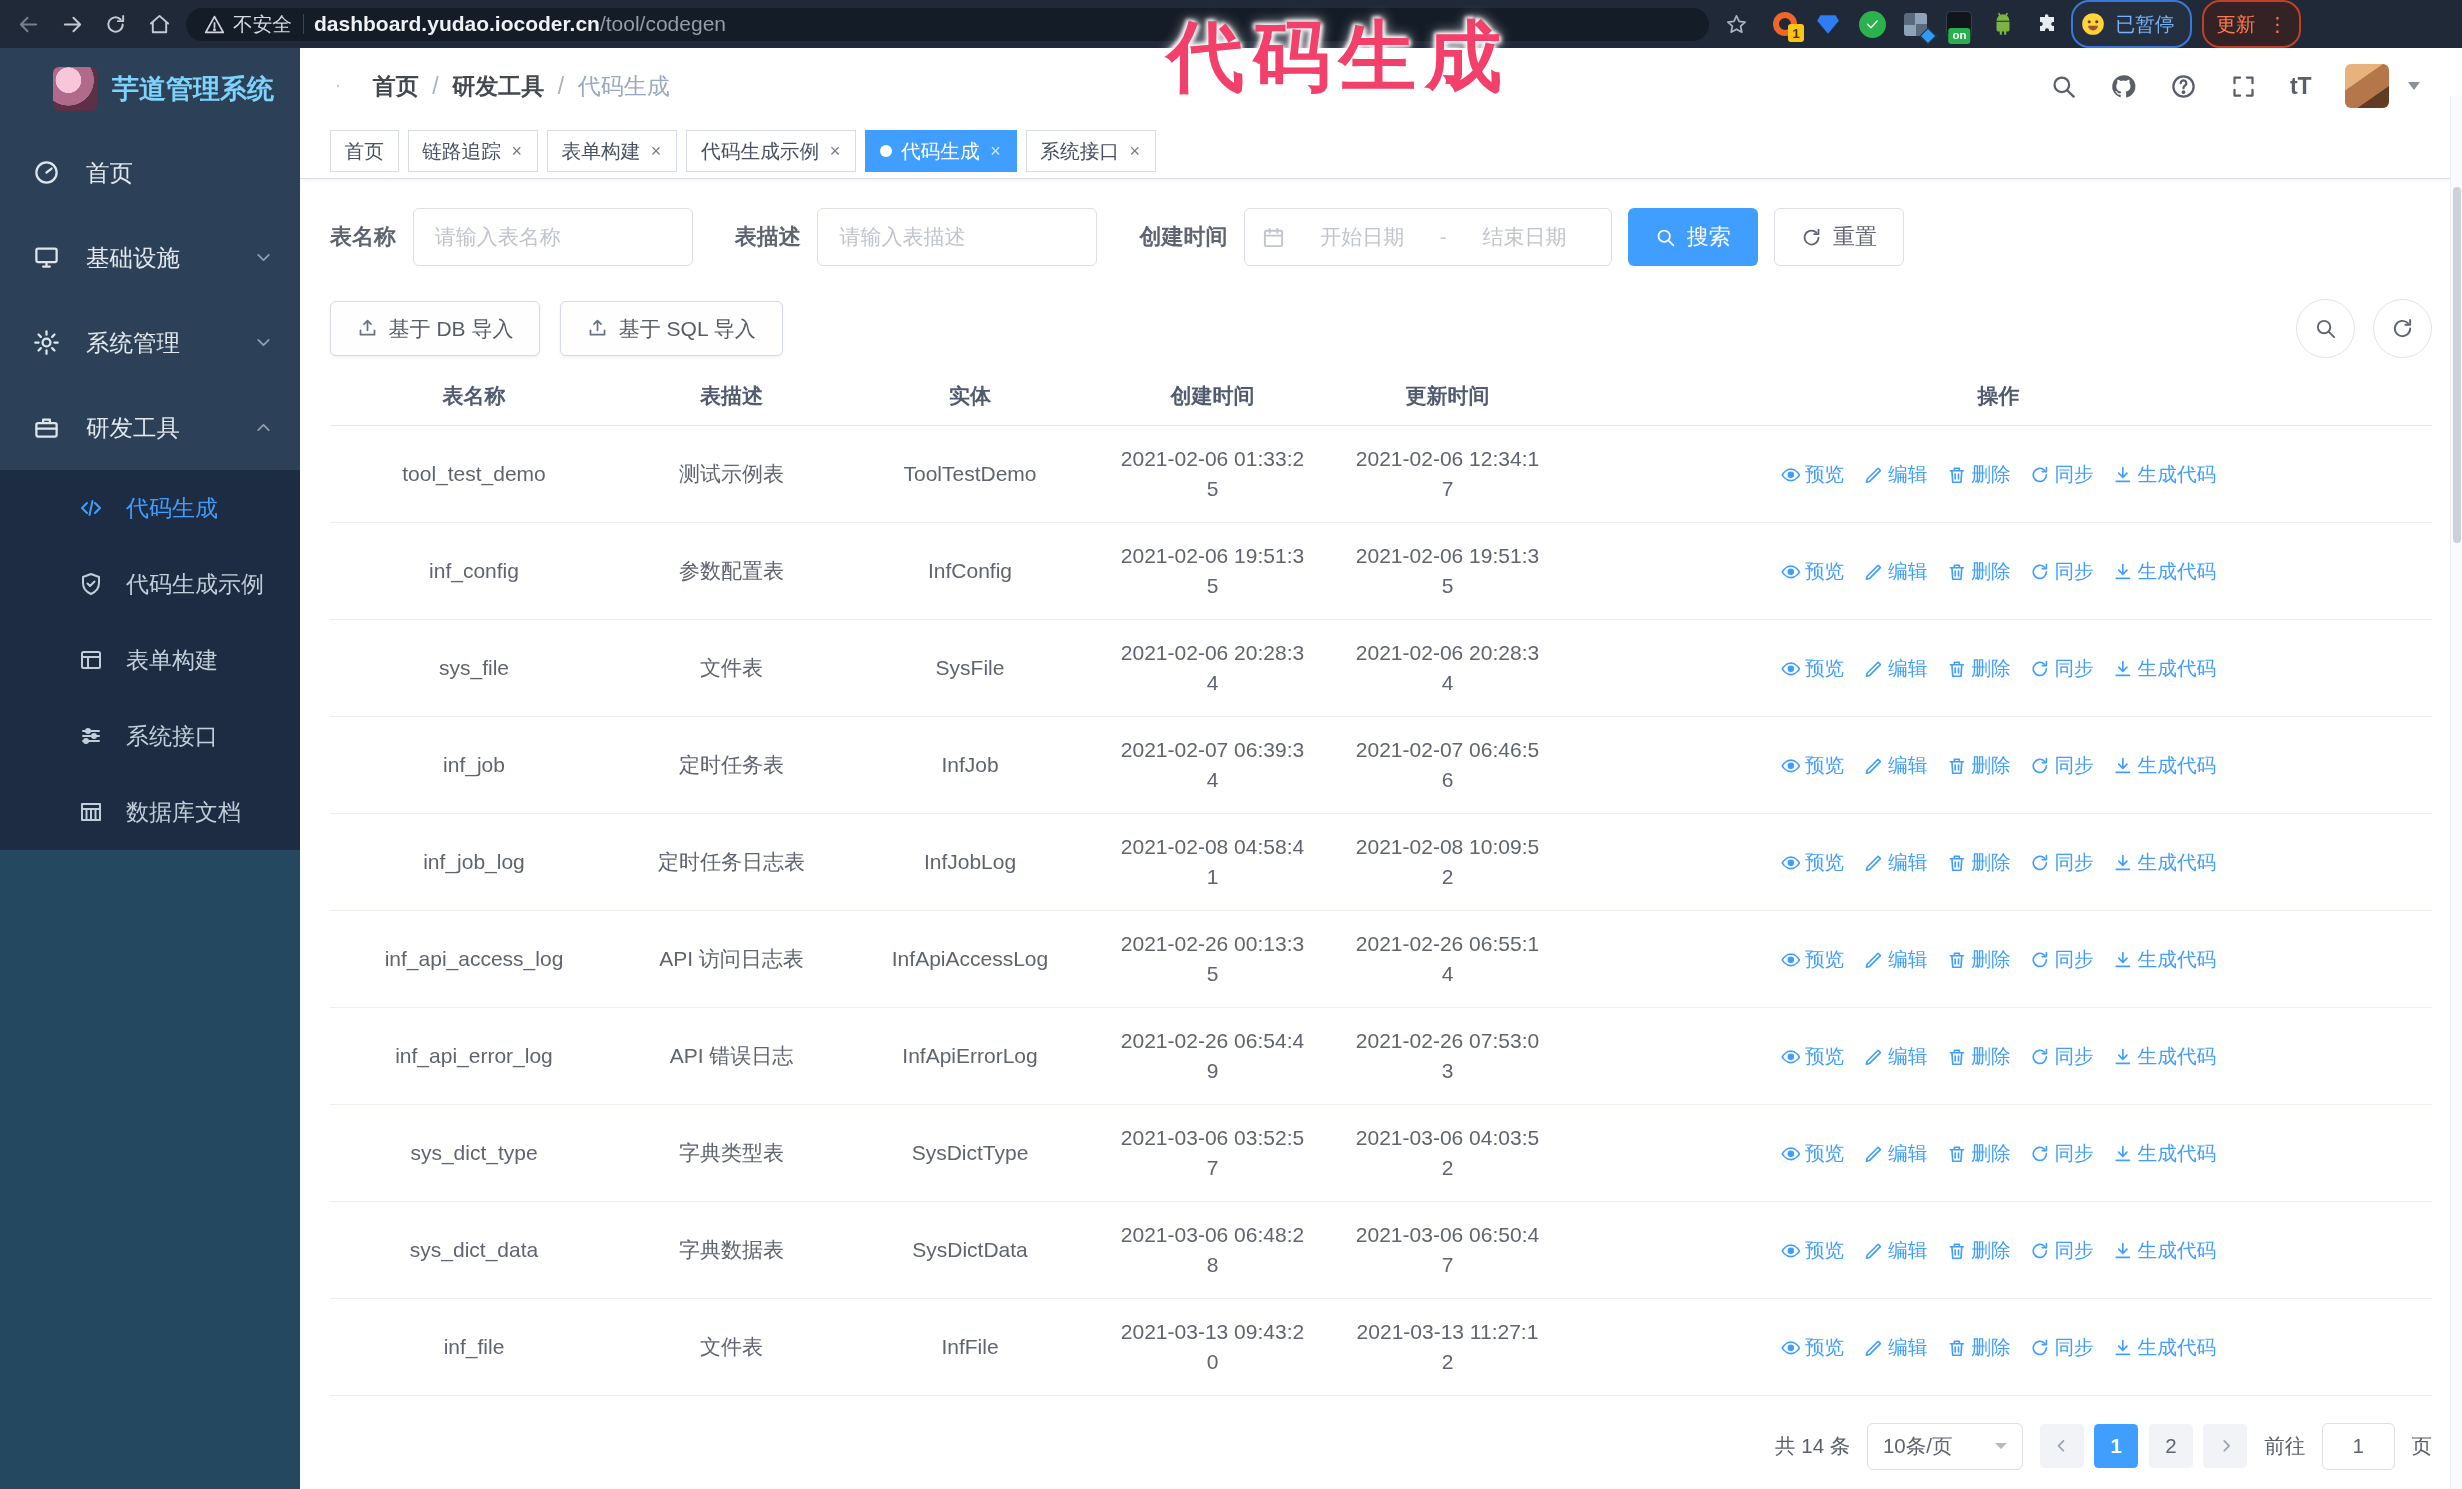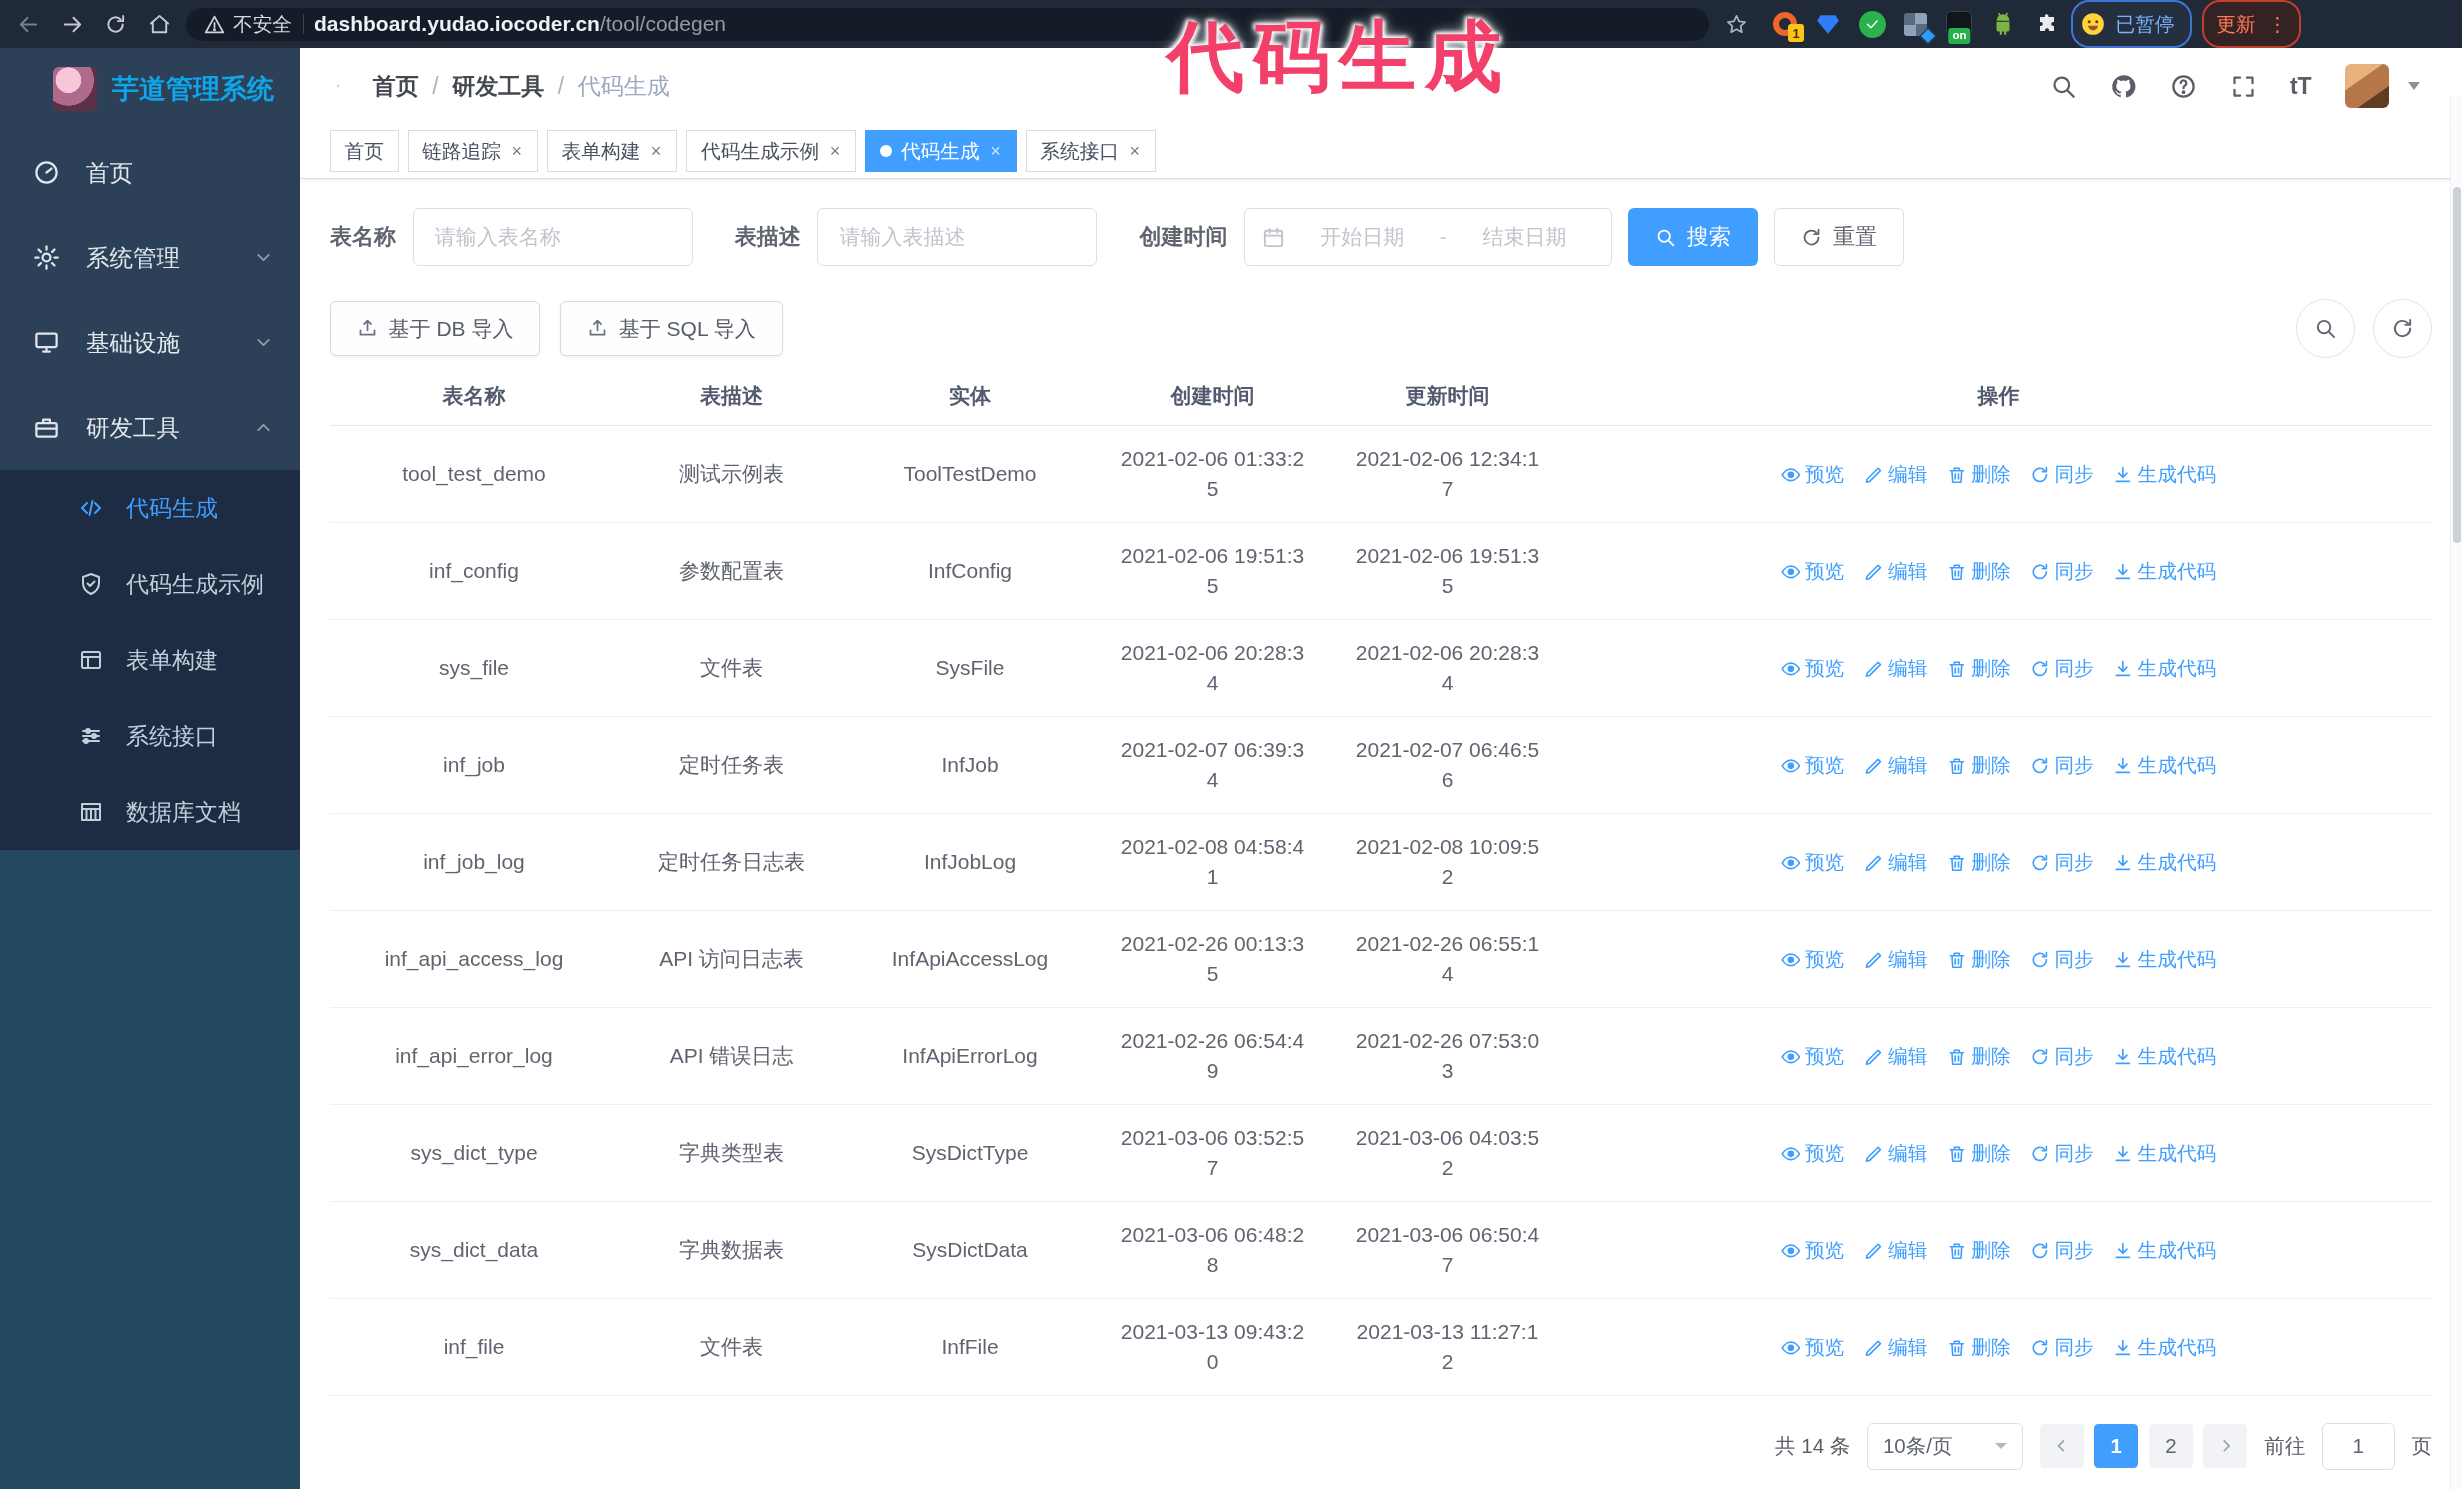--- a/index.html
+++ b/index.html
@@ -49,21 +49,21 @@
 
   
   .app { display:flex; height:1441px; position:relative; }
 
   
   .sidebar { width:300px; flex:none; background:#23485f; display:flex; flex-direction:column; }
   .side-top { background:#2c4157; }
   .logo-row { height:82px; display:flex; align-items:center; gap:15px; padding:0 0 0 53px; }
   .logo-img { width:44px; height:44px; border-radius:6px; flex:none;
     background:radial-gradient(circle at 35% 30%, #f7c6d9 0 30%, #b06a8c 31% 60%, #5c3147 61%); }
-  .logo-title { color:#0ea5e9; font-size:27px; font-weight:bold; white-space:nowrap; }
+  .logo-title { color:#7dd3fc; font-size:27px; font-weight:bold; white-space:nowrap; }
   .menu-item { height:85px; display:flex; align-items:center; padding:0 26px 0 33px; gap:26px;
     color:#e2e8ee; font-size:23.5px; cursor:pointer; }
   .menu-item .m-ic { font-size:27px; color:#dfe5ec; }
   .menu-item .m-label { flex:1; }
   .menu-item .chev { font-size:21px; color:#8fa0b0; }
   .side-sub { background:#1d2c42; }
   .sub-item { height:76px; display:flex; align-items:center; padding:0 26px 0 79px; gap:23px;
     color:#c3cedb; font-size:23px; cursor:pointer; }
   .sub-item .m-ic { font-size:24px; }
   .sub-item.active { color:#409eff; }
@@ -298,39 +298,39 @@
               <svg viewBox="0 0 24 24" fill="none" stroke="currentColor" stroke-width="2" stroke-linecap="round" stroke-linejoin="round">
                 <circle cx="12" cy="12" r="9"></circle>
                 <path d="M12 12l4.5-3.5"></path>
               </svg>
             </span>
             <span class="m-label">首页</span>
           </div>
           <div class="menu-item">
             <span class="m-ic ic">
               <svg viewBox="0 0 24 24" fill="none" stroke="currentColor" stroke-width="2" stroke-linecap="round" stroke-linejoin="round">
-                <circle cx="12" cy="12" r="3.5"></circle>
-                <path d="M12 2v3M12 19v3M2 12h3M19 12h3M4.9 4.9l2.1 2.1M17 17l2.1 2.1M19.1 4.9 17 7M7 17l-2.1 2.1"></path>
-              </svg>
-            </span>
-            <span class="m-label">系统管理</span>
+                <rect x="3" y="4" width="18" height="12" rx="1.5"></rect>
+                <path d="M9 20h6M12 16v4"></path>
+              </svg>
+            </span>
+            <span class="m-label">基础设施</span>
             <span class="chev ic">
               <svg viewBox="0 0 24 24" fill="none" stroke="currentColor" stroke-width="2" stroke-linecap="round" stroke-linejoin="round">
                 <path d="M6 9l6 6 6-6"></path>
               </svg>
             </span>
           </div>
           <div class="menu-item">
             <span class="m-ic ic">
               <svg viewBox="0 0 24 24" fill="none" stroke="currentColor" stroke-width="2" stroke-linecap="round" stroke-linejoin="round">
-                <rect x="3" y="4" width="18" height="12" rx="1.5"></rect>
-                <path d="M9 20h6M12 16v4"></path>
-              </svg>
-            </span>
-            <span class="m-label">基础设施</span>
+                <circle cx="12" cy="12" r="3.5"></circle>
+                <path d="M12 2v3M12 19v3M2 12h3M19 12h3M4.9 4.9l2.1 2.1M17 17l2.1 2.1M19.1 4.9 17 7M7 17l-2.1 2.1"></path>
+              </svg>
+            </span>
+            <span class="m-label">系统管理</span>
             <span class="chev ic">
               <svg viewBox="0 0 24 24" fill="none" stroke="currentColor" stroke-width="2" stroke-linecap="round" stroke-linejoin="round">
                 <path d="M6 9l6 6 6-6"></path>
               </svg>
             </span>
           </div>
           <div class="menu-item">
             <span class="m-ic ic">
               <svg viewBox="0 0 24 24" fill="none" stroke="currentColor" stroke-width="2" stroke-linecap="round" stroke-linejoin="round">
                 <rect x="3" y="8" width="18" height="12" rx="1.5"></rect>

